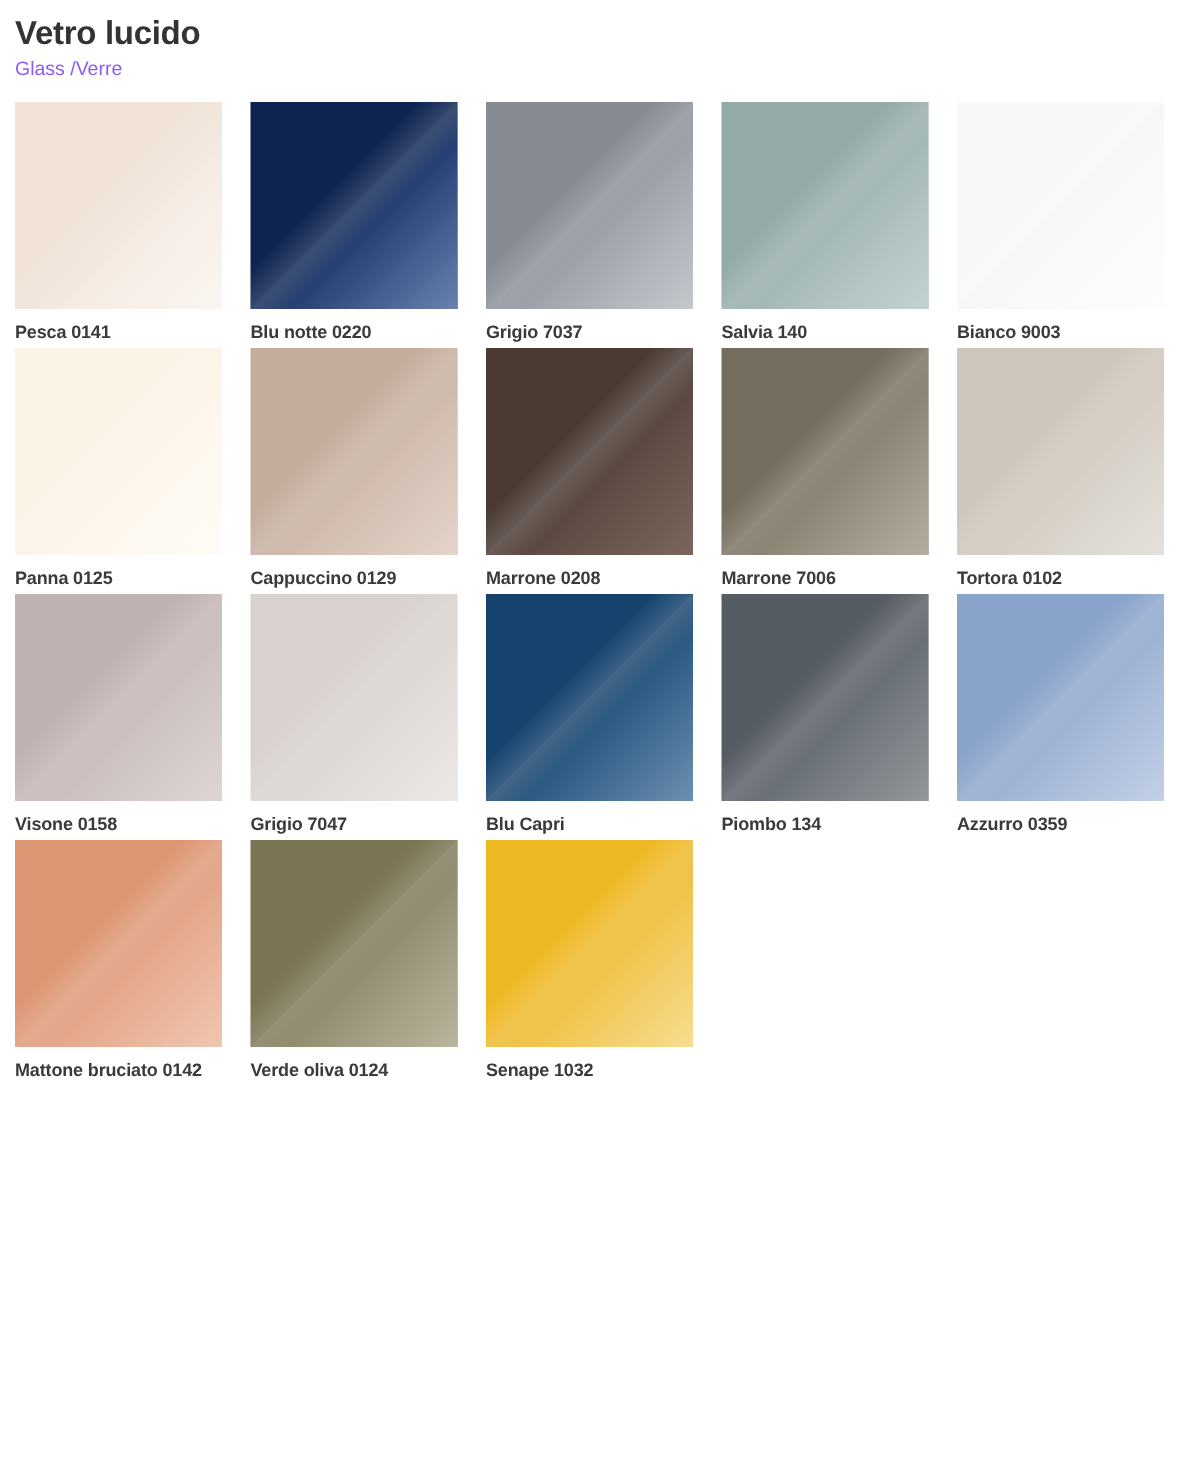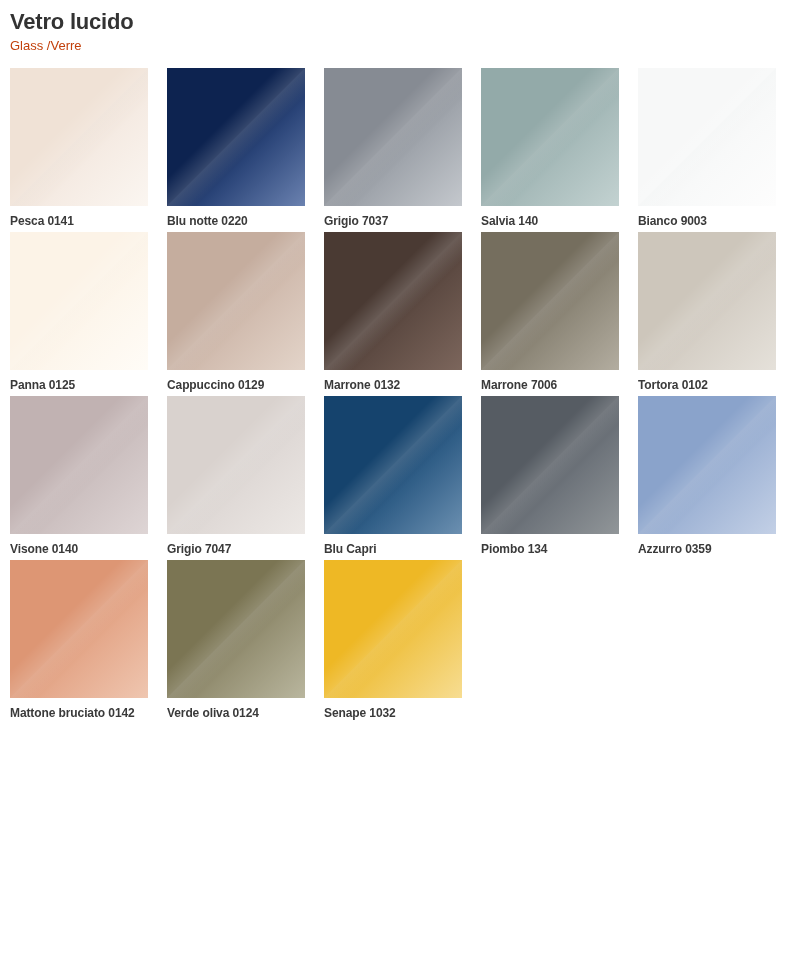--- a/index.html
+++ b/index.html
@@ -32,21 +32,21 @@
     font-size: 22px;
     font-weight: bold;
     color: #333333;
     letter-spacing: -0.2px;
     line-height: 26px;
     margin: 0;
   }
   .page-subtitle {
     font-size: 13px;
     font-weight: normal;
-    color: #c2410c;
+    color: #8b5cf6;
     line-height: 16px;
     margin: 3px 8px 0 0;
   }
 
   
   .swatch-grid {
     margin-top: 14px;
     display: grid;
     grid-template-columns: repeat(5, 138px);
     column-gap: 19px;
@@ -136,33 +136,33 @@
       <div class="swatch-cell">
         <div class="swatch-chip" style="--base: #fcf3e7; --dark: #faefe1; --mid: #fdf6ec; --light: #fffcf7;"></div>
         <div class="swatch-label">Panna 0125</div>
       </div>
       <div class="swatch-cell">
         <div class="swatch-chip" style="--base: #c5ad9e; --dark: #bfa697; --mid: #d2bdb0; --light: #e3d4c9;"></div>
         <div class="swatch-label">Cappuccino 0129</div>
       </div>
       <div class="swatch-cell">
         <div class="swatch-chip" style="--base: #4a3a33; --dark: #44352f; --mid: #5e4b43; --light: #7c665c;"></div>
-        <div class="swatch-label">Marrone 0132</div>
+        <div class="swatch-label">Marrone 0208</div>
       </div>
       <div class="swatch-cell">
         <div class="swatch-chip" style="--base: #756e5e; --dark: #6e6758; --mid: #8e8879; --light: #b3ada0;"></div>
         <div class="swatch-label">Marrone 7006</div>
       </div>
       <div class="swatch-cell">
         <div class="swatch-chip" style="--base: #cdc6bb; --dark: #c7bfb4; --mid: #d6d0c7; --light: #e5e1da;"></div>
         <div class="swatch-label">Tortora 0102</div>
       </div>
       <div class="swatch-cell">
         <div class="swatch-chip" style="--base: #c1b2b2; --dark: #bbabab; --mid: #cdc1c1; --light: #ded5d5;"></div>
-        <div class="swatch-label">Visone 0140</div>
+        <div class="swatch-label">Visone 0158</div>
       </div>
       <div class="swatch-cell">
         <div class="swatch-chip" style="--base: #d9d2ce; --dark: #d4cdc9; --mid: #e0dad7; --light: #ece8e5;"></div>
         <div class="swatch-label">Grigio 7047</div>
       </div>
       <div class="swatch-cell">
         <div class="swatch-chip" style="--base: #15436d; --dark: #123d65; --mid: #2f5d86; --light: #6c90b1;"></div>
         <div class="swatch-label">Blu Capri</div>
       </div>
       <div class="swatch-cell">

